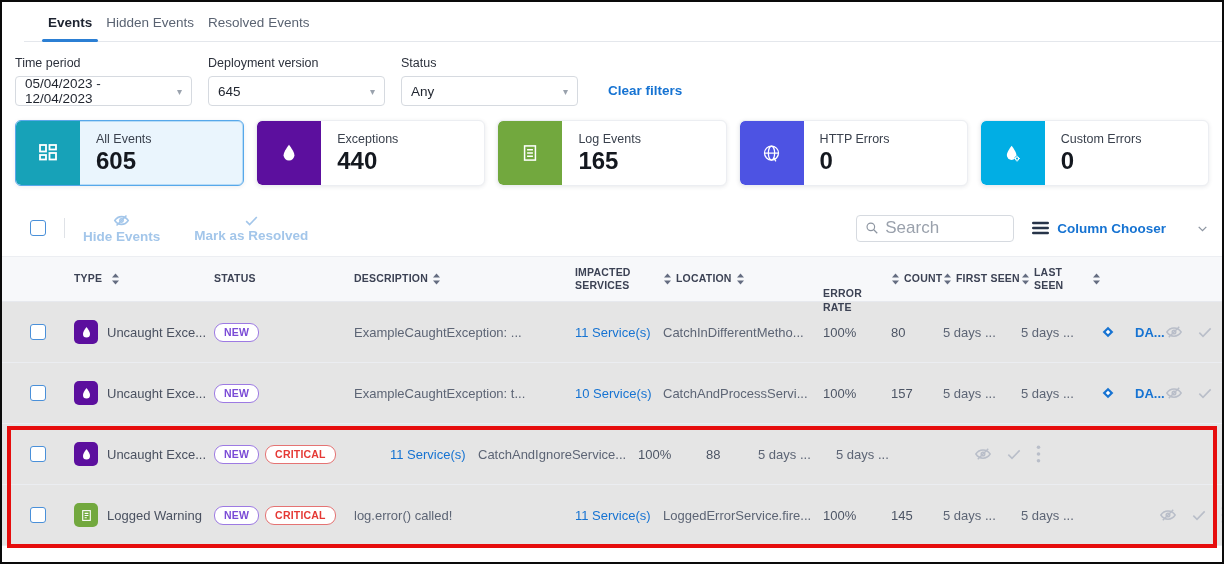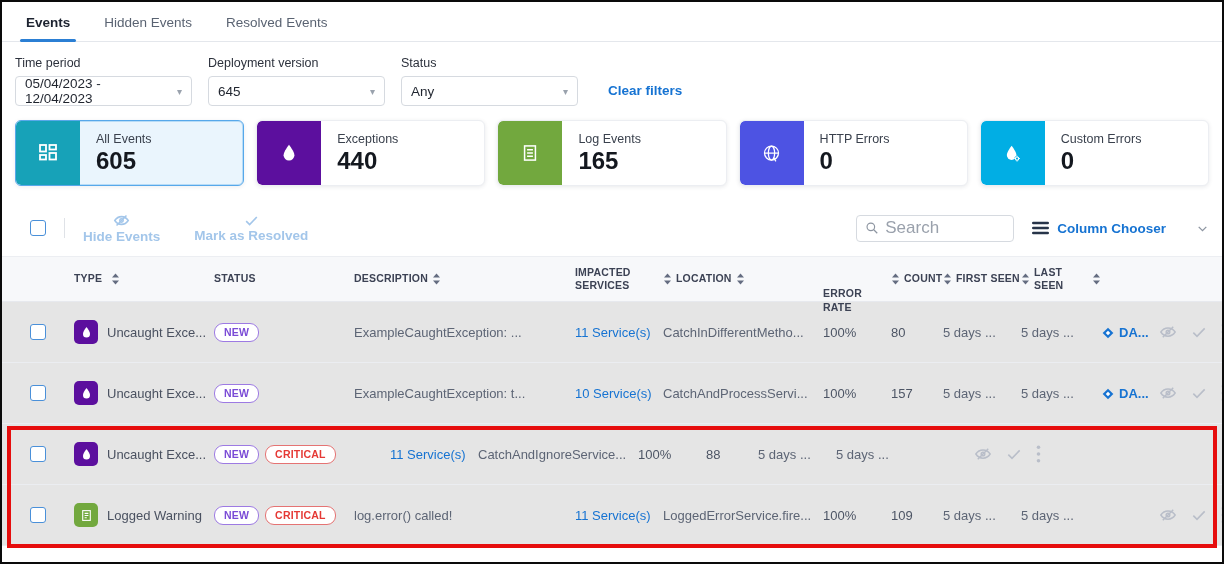--- a/index.html
+++ b/index.html
@@ -1,21 +1,21 @@
 <!DOCTYPE html>
 <html><head>
 <meta charset="utf-8">
 <style>
   * { margin:0; padding:0; box-sizing:border-box; }
   html,body { width:1224px; height:564px; }
   body { font-family:"Liberation Sans","DejaVu Sans",sans-serif; background:#fff; }
   .frame { position:relative; width:1224px; height:564px; border:2px solid #0a0a0a; background:#fff; overflow:hidden; }
 
   
-  .tabbar { display:flex; gap:34px; padding:13px 24px 0 24px; border-bottom:1px solid #e4e7ec; }
+  .tabbar { display:flex; gap:14px; padding:13px 24px 0 24px; border-bottom:1px solid #e4e7ec;margin-left:22px; }
   .tab { font-size:13.5px; color:#5a6372; padding-bottom:11px; cursor:pointer; position:relative; }
   .tab.active { color:#1d2330; font-weight:700; }
   .tab.active::after { content:""; position:absolute; left:-6px; right:-6px; bottom:-1px; height:3px; background:#2b7fd4; border-radius:2px; }
 
   
   .filters { display:flex; align-items:flex-end; padding:14px 13px 6px 13px; gap:16px; }
   .filter-group { display:flex; flex-direction:column; gap:6px; }
   .filter-label { font-size:12.5px; color:#2c313c; }
   .select { display:flex; align-items:center; justify-content:space-between; width:177px; height:30px; border:1px solid #d6dae0; border-radius:4px; padding:0 9px; font-size:13.5px; color:#1f242e; background:#fff; }
   .select .chev { color:#9aa2ad; font-size:10px; margin-left:6px; }
@@ -58,21 +58,21 @@
   .col-check    { flex:0 0 72px; padding-left:28px; }
   .col-type     { flex:0 0 140px; gap:9px; }
   .col-status   { flex:0 0 140px; gap:6px; }
   .col-desc     { flex:0 0 185px; }
   .col-impacted { flex:0 0 88px;margin-left:36px; }
   .col-location { flex:0 0 160px; }
   .col-error    { flex:0 0 68px; }
   .col-count    { flex:0 0 52px; }
   .col-first    { flex:0 0 78px; }
   .col-last     { flex:0 0 80px; }
-  .col-tag      { flex:0 0 58px; gap:4px;align-items:flex-end; }
+  .col-tag      { flex:0 0 58px; gap:20px; }
   .col-actions  { flex:0 0 95px; gap:14px; justify-content:flex-start; }
 
   .type-icon { width:24px; height:24px; border-radius:5px; display:flex; align-items:center; justify-content:center; flex:0 0 24px; }
   .type-label { color:#4a5160; }
   .badge { font-size:10.5px; font-weight:700; border-radius:9px; padding:2.5px 9px; background:#fff; letter-spacing:.2px; }
   .badge-new { color:#7a4bd6; border:1px solid #9d7ae3; }
   .badge-critical { color:#e53935; border:1px solid #e57373; }
   .link { color:#1673d2; }
   .num { color:#4d5565; }
   .tag-text { color:#1673d2; font-weight:700; font-size:13px; }
@@ -497,21 +497,21 @@
     <div class="cell col-status">
       <span class="badge badge-new">NEW</span>
       <span class="badge badge-critical">CRITICAL</span>
     </div>
     <div class="cell col-desc">log.error() called!</div>
     <div class="cell col-impacted">
         <span class="link">11 Service(s)</span>
       </div>
     <div class="cell col-location">LoggedErrorService.fire...</div>
     <div class="cell col-error num">100%</div>
-    <div class="cell col-count num">109</div>
+    <div class="cell col-count num">145</div>
     <div class="cell col-first">5 days ...</div>
     <div class="cell col-last">5 days ...</div>
     <div class="cell col-tag"></div>
     <div class="cell col-actions">
       <span class="act-icon">
         <svg width="18" height="18" viewBox="0 0 24 24" fill="none" stroke="currentColor" stroke-width="2">
             <path d="M2.5 12s3.5-5.5 9.5-5.5S21.5 12 21.5 12s-3.5 5.5-9.5 5.5S2.5 12 2.5 12z"></path>
             <circle cx="12" cy="12" r="2.4"></circle>
             <line x1="5" y1="19" x2="19" y2="5"></line>
           </svg>

